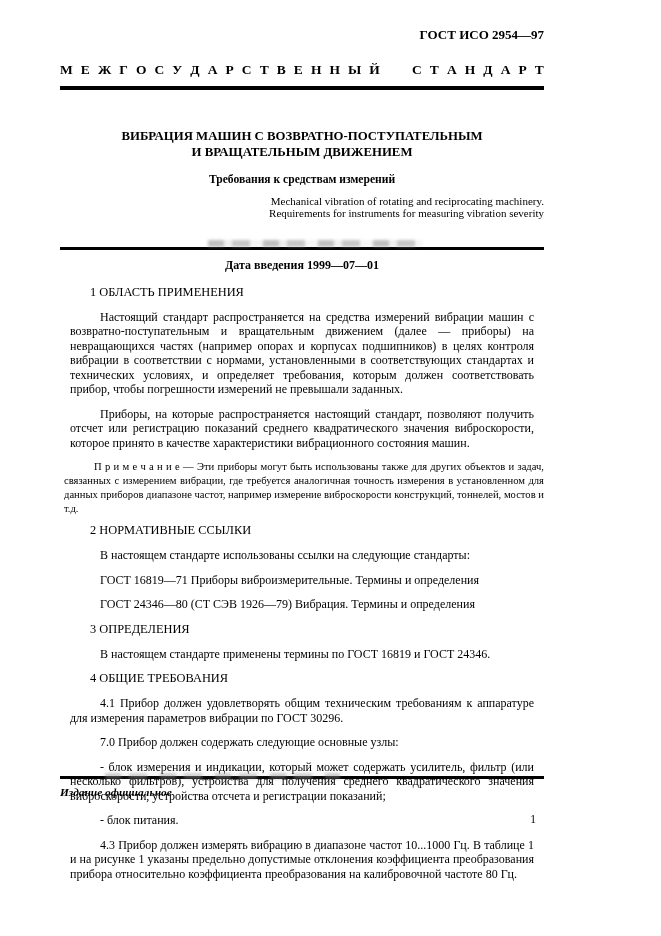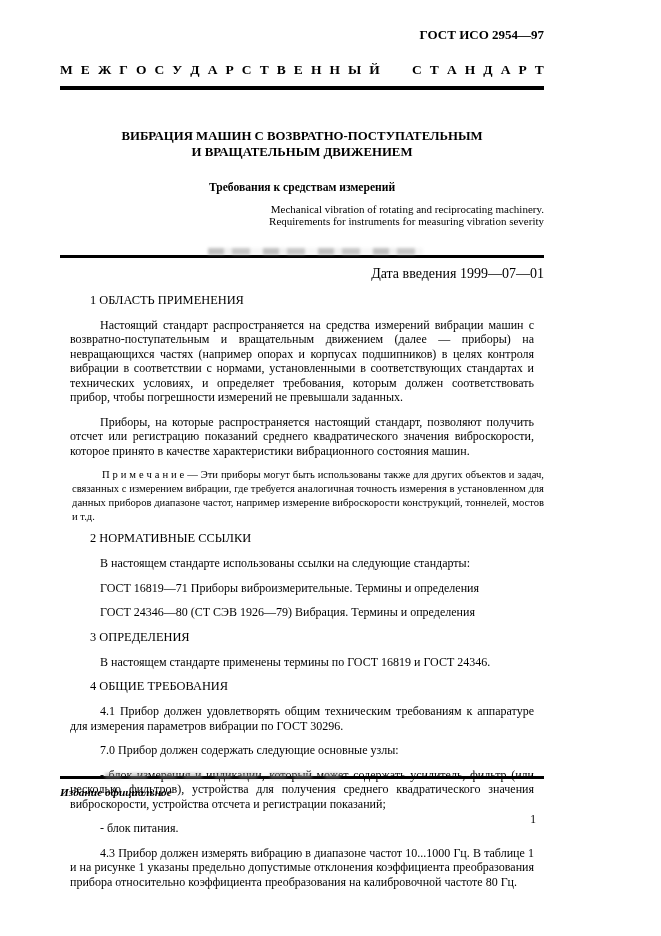--- a/index.html
+++ b/index.html
@@ -32,21 +32,21 @@
     height:4px;background:#000;margin-top:9px;
   }
   .title{
     margin-top:38px;
     text-align:center;
     font-weight:bold;
     font-size:12.8px;
     line-height:16px;
   }
   .subtitle{
-    margin-top:21px;
+    margin-top:13px;
     text-align:center;
     font-weight:bold;
     font-size:11.6px;
     line-height:13px;
   }
   .title-en{
     margin-top:10px;
     text-align:right;
     font-size:11px;
     line-height:11.8px;
@@ -59,44 +59,44 @@
   .smudge{
     position:absolute;
     background:repeating-linear-gradient(90deg,#8d8d8d 0 16px,rgba(141,141,141,0.25) 16px 24px,#9a9a9a 24px 42px,rgba(141,141,141,0.15) 42px 55px);
     filter:blur(1.6px);
     opacity:0.55;
   }
   .smudge-top{left:148px;top:-7px;width:215px;height:7px;}
   .smudge-footer{left:45px;top:-3px;width:235px;height:6px;opacity:0.45;}
   .effective-date{
     margin-top:9px;
-    text-align:right;
-    font-weight:normal;
-    font-size:14px;
+    text-align:center;
+    font-weight:bold;
+    font-size:12px;
     line-height:13px;
   }
   .sections{margin-top:13px;}
   .sec-heading{
     font-weight:normal;
     font-size:12.4px;
     line-height:15px;
     margin:7px 0 5px 0;
     text-indent:30px;
   }
   .para{
     margin:10px;
     font-size:12px;
     line-height:14.5px;
     text-align:justify;
     text-indent:30px;
   }
   .para.note{
     font-size:10.6px;
     line-height:14px;
-    margin:2px 0 3px 12px;
+    margin:2px 0 3px 4px;
   }
   .footer{
     position:absolute;
     left:60px;right:61px;top:776px;
   }
   .rule-footer{position:relative;height:3px;background:#000;}
   .footer-note{
     margin-top:7px;
     font-weight:bold;
     font-style:italic;

